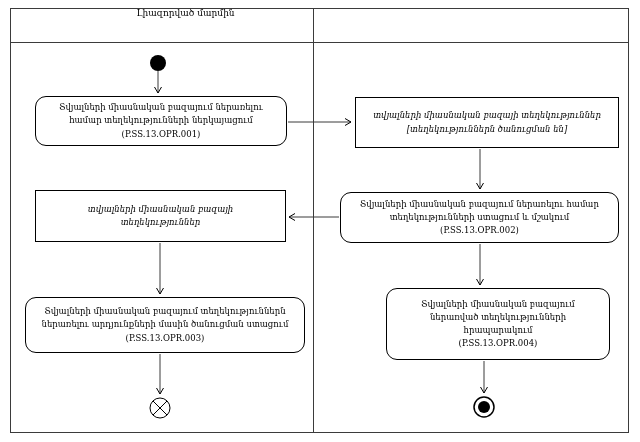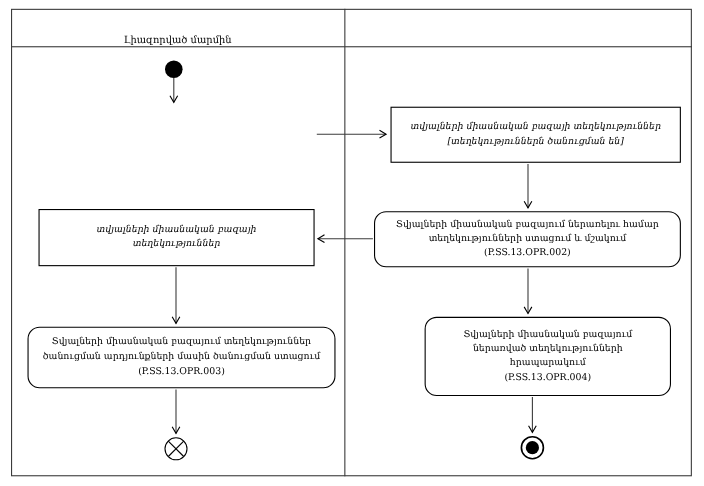--- a/index.html
+++ b/index.html
@@ -29,23 +29,24 @@
   }
   .lane-divider {
     position: absolute;
     left: 313px; top: 8px;
     width: 0; height: 425px;
     border-left: 1px solid #3b3b3b;
   }
   .lane-header {
     position: absolute;
     top: 8px; height: 34px;
-    display: flex; align-items: flex-end; justify-content: center;
+    display: flex; align-items: flex-start; justify-content: center;
     font-size: 9px;
     box-sizing: border-box;
+    margin-left: 24px;
   }
   .lane-header.left  { left: 10px;  width: 303px; }
   .lane-header.right { left: 313px; width: 316px; }
 
   
   .node {
     position: absolute;
     box-sizing: border-box;
     border: 1px solid #000000;
     background: #ffffff;
@@ -76,37 +77,41 @@
 
 <div class="stage">
 
   <div class="frame"></div>
   <div class="lane-divider"></div>
   <div class="header-sep"></div>
   <div class="lane-header left">
     <span>Լիազորված մարմին</span>
   </div>
 
+  <div class="node action" id="n-action1">
+    <span>Տվյալների միասնական բազայում ներառելու համար տեղեկությունների ներկայացում</span>
+    <span class="code">(P.SS.13.OPR.001)</span>
+  </div>
 
   <div class="node object" id="n-objsent">
     <span>տվյալների միասնական բազայի տեղեկություններ</span>
     <span class="code">[տեղեկություններն ծանուցման են]</span>
   </div>
 
   <div class="node action" id="n-action2">
     <span>Տվյալների միասնական բազայում ներառելու համար տեղեկությունների ստացում և մշակում</span>
     <span class="code">(P.SS.13.OPR.002)</span>
   </div>
 
   <div class="node object" id="n-objinc">
     <span>տվյալների միասնական բազայի տեղեկություններ</span>
   </div>
 
   <div class="node action" id="n-action3">
-    <span>Տվյալների միասնական բազայում տեղեկություններ ծանուցման արդյունքների մասին ծանուցման ստացում</span>
+    <span>Տվյալների միասնական բազայում տեղեկություններն ներառելու արդյունքների մասին ծանուցման ստացում</span>
     <span class="code">(P.SS.13.OPR.003)</span>
   </div>
 
   <div class="node action" id="n-action4">
     <span>Տվյալների միասնական բազայում ներառված տեղեկությունների հրապարակում</span>
     <span class="code">(P.SS.13.OPR.004)</span>
   </div>
 
   <svg class="edges" width="640" height="442" viewBox="0 0 640 442">
     <defs>

